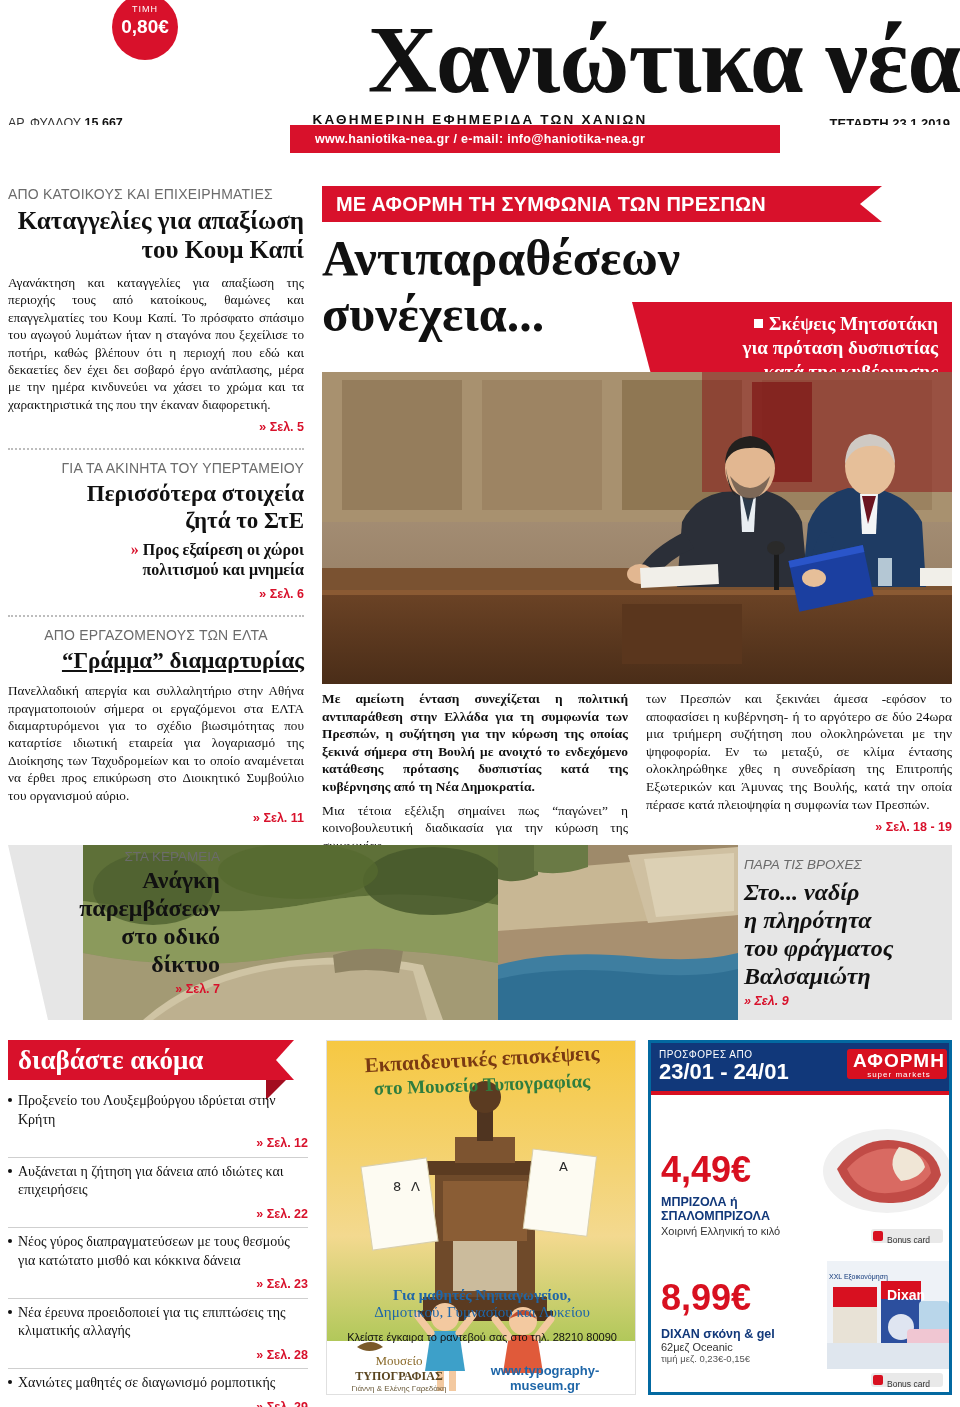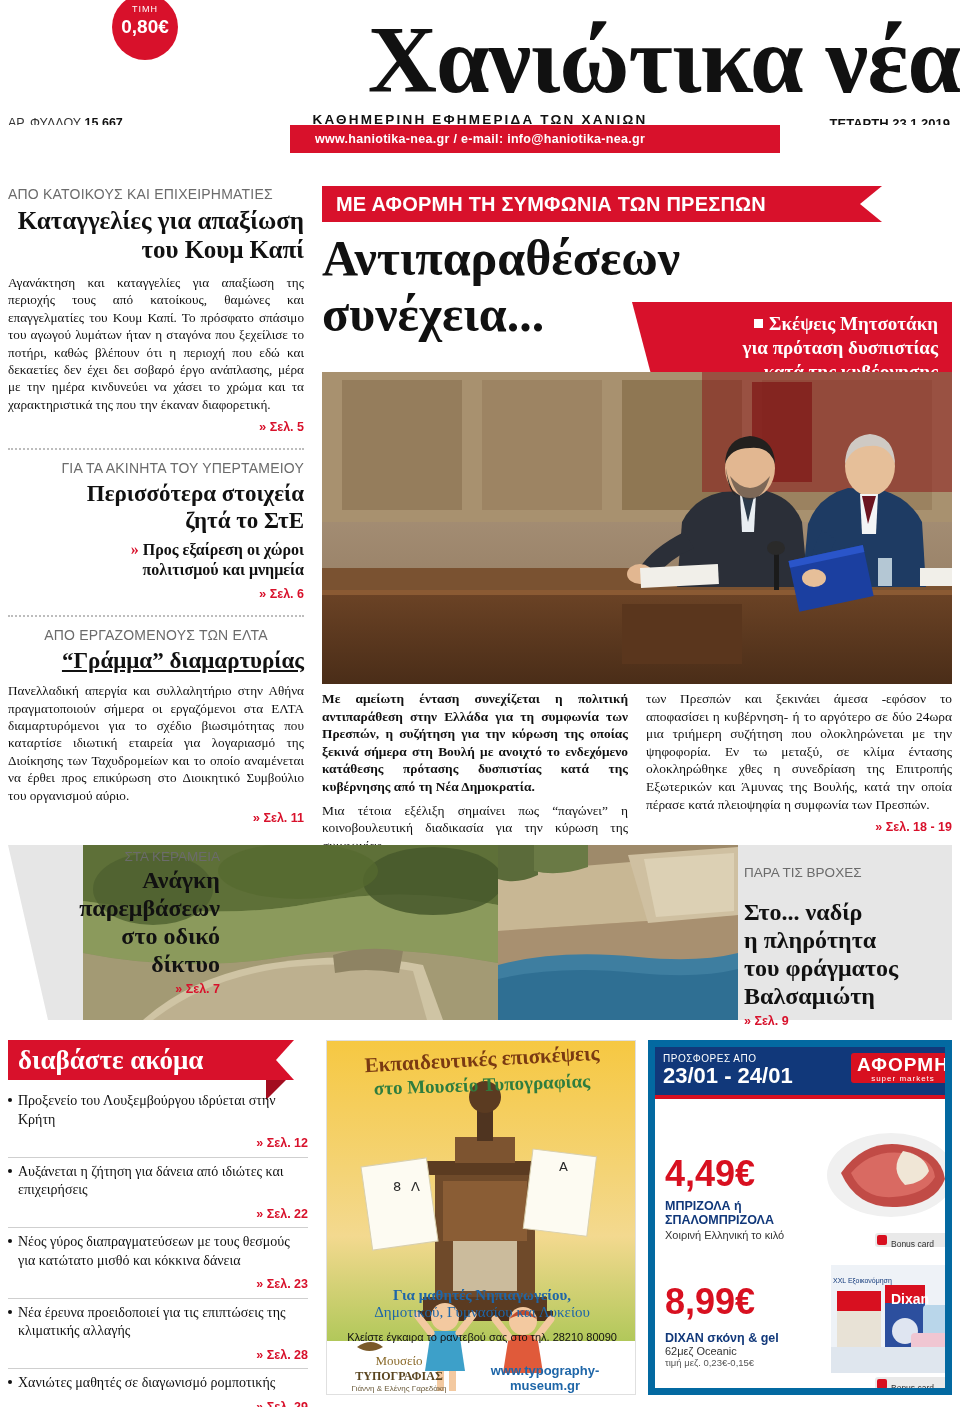--- a/index.html
+++ b/index.html
@@ -231,27 +231,28 @@
   .band-left-txt {
     position:absolute; left:0; top:0; width:220px;
     text-align:right; padding-right:8px;
   }
   .band-left-txt .k { font-size:13.5px; color:#6b6b6b; margin-top:4px;}
   .band-left-txt .h {
     font-family:"Liberation Serif", serif; font-weight:bold;
     font-size:24px; line-height:28px; margin-top:2px;
   }
   .band-right-txt {
-    position:absolute; left:728px; top:16px; width:216px;
+    position:absolute; left:728px; top:8px; width:216px;
     padding-left:8px;
+    font-style:italic;
   }
   .band-right-txt .k { font-size:13.5px; color:#6b6b6b; margin-top:4px;}
   .band-right-txt .h {
     font-family:"Liberation Serif", serif; font-weight:bold;
-    font-size:24px; line-height:28px; margin-top:18px;
+    font-size:24px; line-height:28px; margin-top:6px;
   }
   .band-right-txt .s { color:#d8112b; font-weight:bold; font-size:12.5px; margin-top:4px;}
   .band-left-txt .s { color:#d8112b; font-weight:bold; font-size:12.5px; margin-top:4px;}
   .band-bg {
     position:absolute; left:0; top:0; width:944px; height:175px;
     background:#e6e6e6;
     clip-path:polygon(0 0, 944px 0, 944px 175px, 40px 175px);
   }
 
   
@@ -299,21 +300,21 @@
   .read-sep { border-top:1px solid #cfcfcf; margin:4px 0 5px 0; }
 
   .ad-mid {
     position:absolute; left:318px; top:0; width:310px; height:355px;
     background:#fff;
     overflow:hidden;
     border:1px solid #e0e0e0;
   }
   .ad-right {
     position:absolute; left:640px; top:0; width:304px; height:355px;
-    background:#fff; overflow:hidden; border:7px solid #0369a1;
+    background:#fff; overflow:hidden; border:3px solid #0369a1;
   }
   .ad-txt { font-family:"Liberation Sans", sans-serif; }
 </style>
 </head>
 <body>
 
 <div class="page">
 
   <div class="masthead">
     <div class="logo">Χανιώτικα νέα</div>

